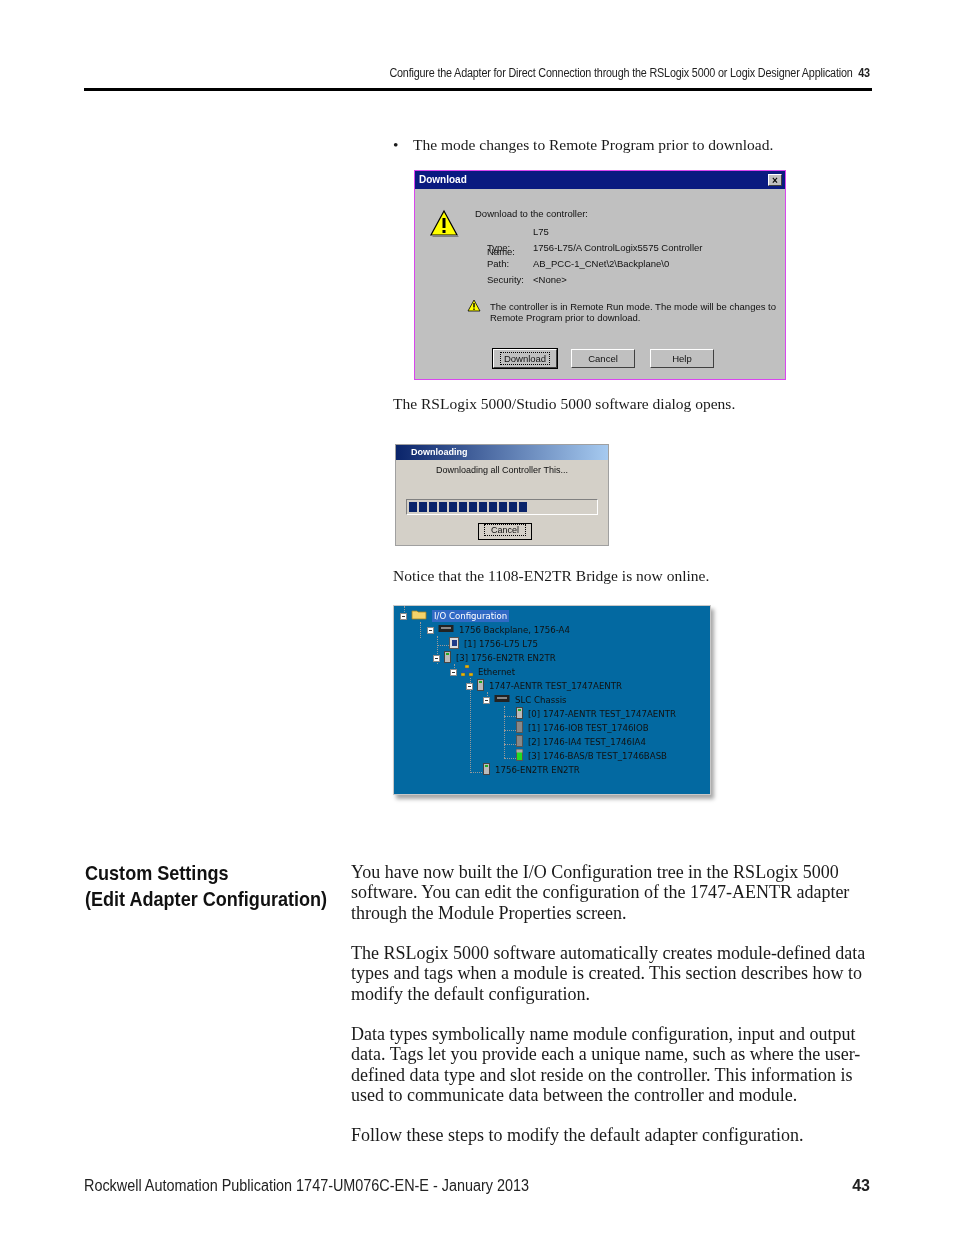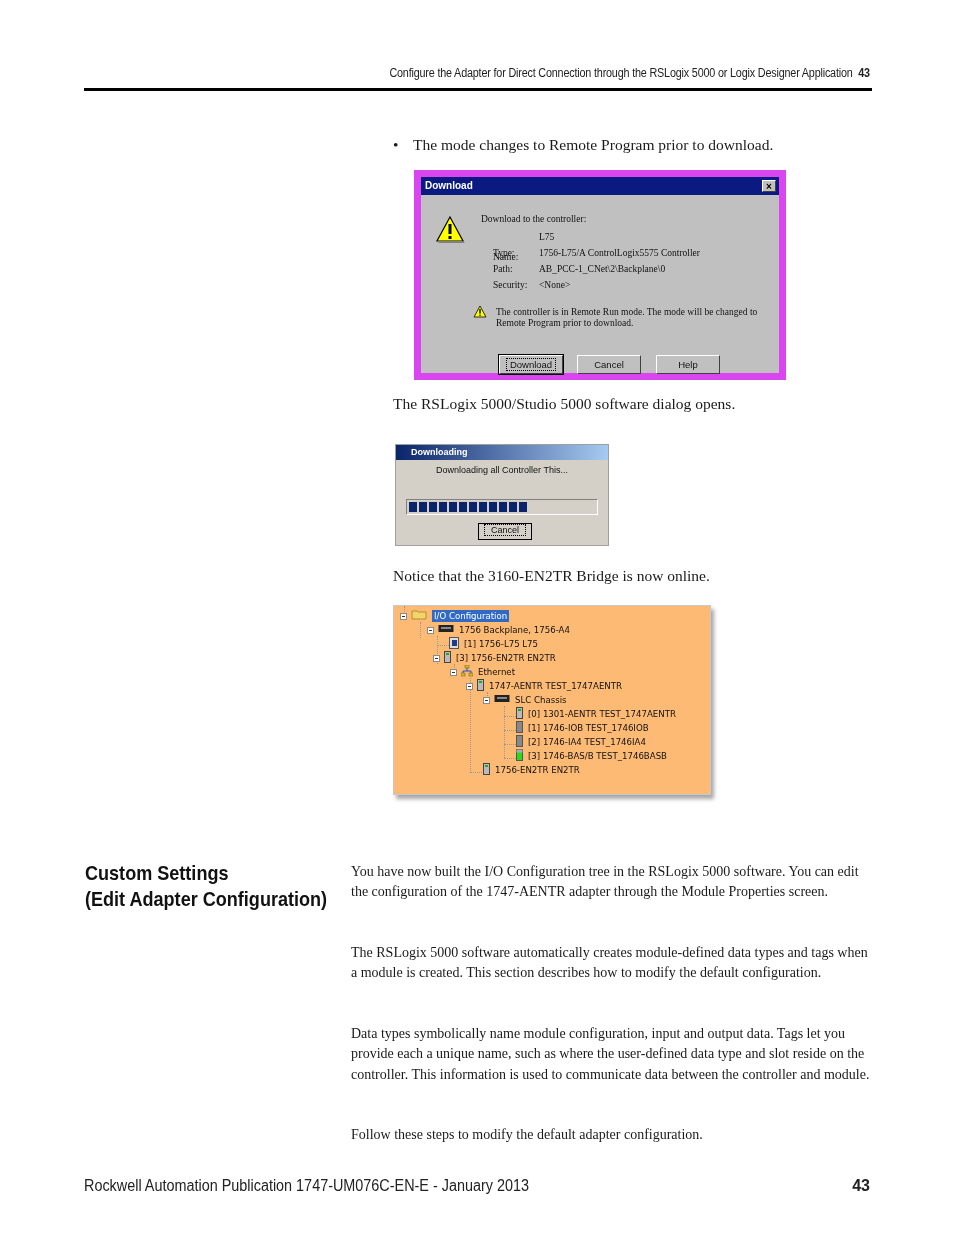--- a/index.html
+++ b/index.html
@@ -6,57 +6,57 @@
   body { width: 954px; height: 1235px; position: relative; overflow: hidden; font-family: "Liberation Serif", serif; color: #1a1a1a; }
 
   .running-head { position: absolute; top: 66px; right: 84px; font-family: "Liberation Sans", sans-serif; font-size: 12px; color: #222; letter-spacing: -0.2px; transform: scaleX(0.9); transform-origin: right center; white-space: nowrap; }
   .running-head .pnum { font-weight: bold; margin-left: 3px; }
   .head-rule { position: absolute; top: 88px; left: 84px; width: 788px; height: 3px; background: #000; }
 
   .bullet { position: absolute; top: 136px; left: 393px; font-size: 15.5px; white-space: nowrap; }
   .bullet .dot { display: inline-block; width: 20px; }
 
   
-  .dlg { position: absolute; left: 414px; top: 170px; width: 372px; height: 210px; background: #c0c0c0; border: 7px solid #d946ef; box-sizing: border-box; font-family: "Liberation Sans", sans-serif; font-size: 9.5px; color: #111; }
+  .dlg { position: absolute; left: 414px; top: 170px; width: 372px; height: 210px; background: #c0c0c0; border: 1px solid #d946ef; box-sizing: border-box; font-family: "Liberation Sans", sans-serif; font-size: 9.5px; color: #111; }
   .dlg .titlebar { height: 18px; background: #0a1a80; color: #fff; font-weight: bold; font-size: 10px; line-height: 18px; padding-left: 4px; position: relative; }
   .dlg .close-btn { position: absolute; right: 3px; top: 3px; width: 14px; height: 12px; background: #c0c0c0; border: 1px solid #fff; border-right-color: #404040; border-bottom-color: #404040; color: #000; font-size: 10px; line-height: 12px; text-align: center; box-sizing: border-box; }
   .dlg .warn-big { position: absolute; left: 14px; top: 38px; }
-  .dlg .lbl { position: absolute; font-family: Liberation Serif, serif; }
+  .dlg .lbl { position: absolute; }
   .dlg .btn { position: absolute; top: 178px; width: 64px; height: 19px; background: #c0c0c0; border: 1px solid #fff; border-right-color: #404040; border-bottom-color: #404040; box-sizing: border-box; text-align: center; line-height: 17px; font-size: 9.5px; }
   .dlg .btn.default { outline: 1px solid #000; }
   .dlg .btn.default span { border: 1px dotted #000; padding: 0 3px; }
 
   .step { position: absolute; left: 371px; top: 393px; font-size: 15.5px; line-height: 21px; white-space: nowrap; }
   .step .num { font-weight: bold; display: inline-block; width: 22px; }
   .step .line2 { padding-left: 22px; }
 
   
   .dl2 { position: absolute; left: 395px; top: 444px; width: 214px; height: 102px; background: #d4d0c8; border: 1px solid #a0a0a0; box-sizing: border-box; font-family: "Liberation Sans", sans-serif; font-size: 9px; color: #111; }
   .dl2 .titlebar { height: 15px; background: linear-gradient(to right, #0a246a, #a6caf0); color: #fff; font-weight: bold; font-size: 9px; line-height: 15px; padding-left: 15px; }
   .dl2 .msg { position: absolute; top: 20px; left: 0; width: 100%; text-align: center; }
   .dl2 .bar { position: absolute; left: 10px; top: 54px; width: 192px; height: 16px; background: #d4d0c8; border: 1px solid #808080; border-right-color: #fff; border-bottom-color: #fff; box-sizing: border-box; display: flex; padding: 2px; gap: 2px; }
   .dl2 .seg { width: 8px; height: 100%; background: #0a246a; }
   .dl2 .cancel { position: absolute; left: 82px; top: 78px; width: 54px; height: 17px; border: 1px solid #000; background: #d4d0c8; box-sizing: border-box; text-align: center; line-height: 13px; }
   .dl2 .cancel span { border: 1px dotted #000; padding: 0 6px; }
 
   .notice { position: absolute; left: 393px; top: 567px; font-size: 15.5px; white-space: nowrap; }
 
   
-  .tree { position: absolute; left: 393px; top: 605px; width: 316px; height: 188px; background: #fdba74; border: 1px solid #c8c8c8; box-shadow: 3px 4px 4px rgba(0,0,0,0.35); font-family: "DejaVu Sans", sans-serif; font-size: 8.6px; color: #111; }
+  .tree { position: absolute; left: 393px; top: 605px; width: 316px; height: 188px; background: #0369a1; border: 1px solid #c8c8c8; box-shadow: 3px 4px 4px rgba(0,0,0,0.35); font-family: "DejaVu Sans", sans-serif; font-size: 8.6px; color: #111; }
   .node { position: absolute; height: 12px; line-height: 12px; white-space: nowrap; display: flex; align-items: center; }
   .exp { width: 7px; height: 7px; border: 1px solid #8a8a8a; box-sizing: border-box; position: relative; margin-right: 4px; background: #fff; }
   .exp::after { content: ""; position: absolute; left: 1px; top: 2px; width: 3px; height: 1px; background: #333; }
   .ico { display: inline-block; margin-right: 5px; }
   .sel { background: #316ac5; color: #fff; padding: 0 2px; }
   .vline { position: absolute; border-left: 1px dotted #999; }
   .hline { position: absolute; border-top: 1px dotted #999; }
 
   
   .section-title { position: absolute; left: 85px; top: 860px; font-family: "Liberation Sans", sans-serif; font-weight: bold; font-size: 21px; line-height: 26px; transform: scaleX(0.86); transform-origin: left top; white-space: nowrap; color: #111; }
-  .para { position: absolute; left: 351px; width: 524px; font-size: 14px; line-height: 20.3px; }
+  .para { position: absolute; left: 351px; width: 524px; font-size: 18px; line-height: 20.3px; }
 
   .footer { position: absolute; top: 1177px; left: 84px; right: 84px; font-family: "Liberation Sans", sans-serif; font-size: 16px; color: #222; }
   .footer .pub { transform: scaleX(0.9); transform-origin: left center; display: inline-block; white-space: nowrap; }
   .footer .pnum { position: absolute; right: 0; top: 0; font-weight: bold; }
 </style>
 </head>
 <body>
 
 <div class="running-head">
   <span>Configure the Adapter for Direct Connection through the RSLogix 5000 or Logix Designer Application</span>
@@ -90,21 +90,21 @@
   <div class="lbl" style="left:118px; top:87px;">AB_PCC-1_CNet\2\Backplane\0</div>
   <div class="lbl" style="left:72px; top:103px;">Security:</div>
   <div class="lbl" style="left:118px; top:103px;">&lt;None&gt;</div>
   <div class="lbl" style="left:52px; top:128px;">
     <svg width="14" height="13" viewBox="0 0 14 13">
         <polygon points="7,1 13,12 1,12" fill="#ffff00" stroke="#000" stroke-width="0.8"></polygon>
         <rect x="6.3" y="4" width="1.4" height="4.5" fill="#000"></rect>
         <rect x="6.3" y="9.5" width="1.4" height="1.4" fill="#000"></rect>
       </svg>
   </div>
-  <div class="lbl" style="left:75px; top:130px;">The controller is in Remote Run mode. The mode will be changed to</div>
+  <div class="lbl" style="left:75px; top:130px;">The controller is in Remote Run mode. The mode will be changes to</div>
   <div class="lbl" style="left:75px; top:141px;">Remote Program prior to download.</div>
   <div class="btn default" style="left:78px;"><span>Download</span></div>
   <div class="btn" style="left:156px;">Cancel</div>
   <div class="btn" style="left:235px;">Help</div>
 </div>
 
 <div class="step">
   <div class="line2">The RSLogix 5000/Studio 5000 software dialog opens.</div>
 </div>
 
@@ -121,21 +121,21 @@
       <div class="seg"></div>
       <div class="seg"></div>
       <div class="seg"></div>
       <div class="seg"></div>
       <div class="seg"></div>
       <div class="seg"></div>
     </div>
   <div class="cancel"><span>Cancel</span></div>
 </div>
 
-<div class="notice">Notice that the 3160-EN2TR Bridge is now online.</div>
+<div class="notice">Notice that the 1108-EN2TR Bridge is now online.</div>
 
 <div class="tree">
 
   <div class="vline" style="left:10px; top:0; height:8px;"></div>
   <div class="vline" style="left:26px; top:16px; height:16px;"></div>
   <div class="vline" style="left:43px; top:30px; height:28px;"></div>
   <div class="hline" style="left:43px; top:39px; width:12px;"></div>
   <div class="vline" style="left:60px; top:58px; height:10px;"></div>
   <div class="vline" style="left:76px; top:72px; height:95px;"></div>
   <div class="hline" style="left:76px; top:166px; width:14px;"></div>
@@ -200,21 +200,21 @@
           <rect x="0.5" y="1" width="15" height="7" fill="#222"></rect>
           <rect x="3" y="3" width="10" height="2" fill="#888"></rect>
         </svg></span>
     <span>SLC Chassis</span>
   </div>
   <div class="node" style="left:122px; top:102px;">
     <span class="ico"><svg width="7" height="12" viewBox="0 0 7 12">
           <rect x="0.5" y="0.5" width="6" height="11" fill="#bbb" stroke="#444"></rect>
           <rect x="2" y="2" width="3" height="2" fill="#2a2"></rect>
         </svg></span>
-    <span>[0] 1301-AENTR TEST_1747AENTR</span>
+    <span>[0] 1747-AENTR TEST_1747AENTR</span>
   </div>
   <div class="node" style="left:122px; top:116px;">
     <span class="ico"><svg width="7" height="12" viewBox="0 0 7 12">
           <rect x="0.5" y="0.5" width="6" height="11" fill="#888" stroke="#555"></rect>
         </svg></span>
     <span>[1] 1746-IOB TEST_1746IOB</span>
   </div>
   <div class="node" style="left:122px; top:130px;">
     <span class="ico"><svg width="7" height="12" viewBox="0 0 7 12">
           <rect x="0.5" y="0.5" width="6" height="11" fill="#888" stroke="#555"></rect>

